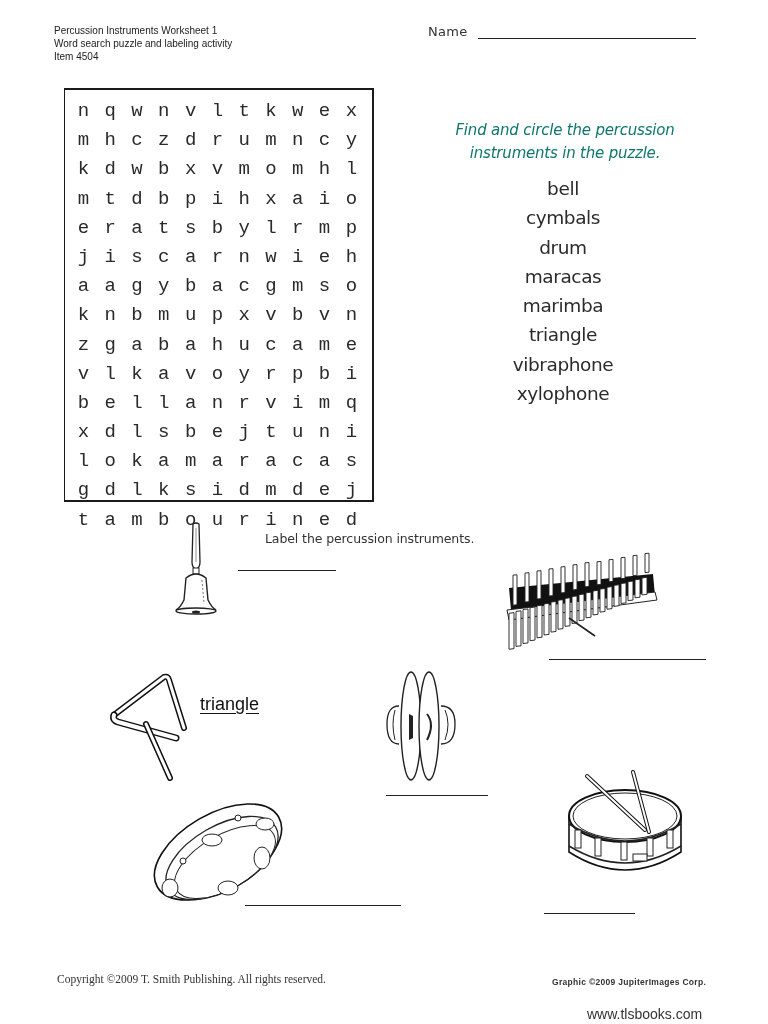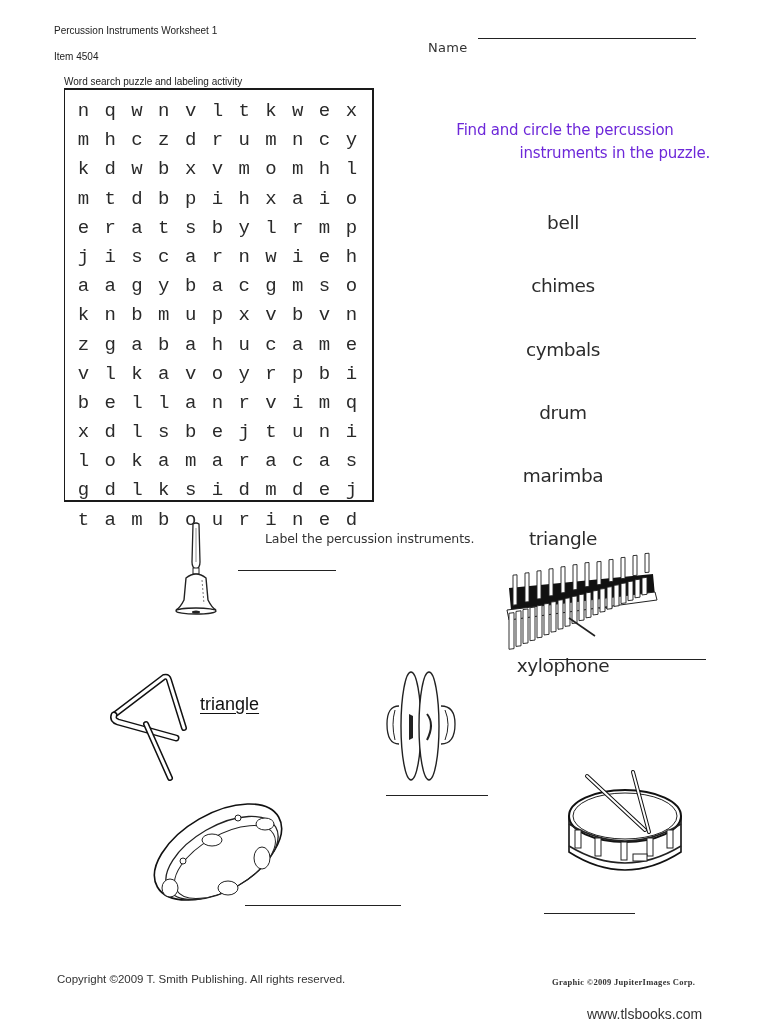--- a/index.html
+++ b/index.html
@@ -4,38 +4,38 @@
 <style>
   html, body { margin: 0; padding: 0; background: #ffffff; }
   body { width: 768px; height: 1024px; position: relative; overflow: hidden; color: #1a1a1a; }
   .abs { position: absolute; }
   .hdr { font-family: "Liberation Sans", sans-serif; font-size: 10px; line-height: 12px; color: #222; }
   .name-label { font-family: "DejaVu Sans", sans-serif; font-size: 13px; color: #333; letter-spacing: 0.3px; }
   .line { position: absolute; height: 0; border-top: 1.3px solid #222; }
   .grid-box { position: absolute; left: 64px; top: 88px; width: 310px; height: 414px; border: 2px solid #1a1a1a; border-left-width: 1.5px; border-top-width: 2px; box-sizing: border-box; }
   .grid { position: absolute; left: 70px; top: 97px; width: 295px; display: grid; grid-template-columns: repeat(11, 26.8px); grid-auto-rows: 29.2px; font-family: "Liberation Mono", "DejaVu Sans Mono", monospace; font-size: 19px; color: #2a2a2a; }
   .grid span { display: block; text-align: center; line-height: 29px; }
-  .instr { font-family: "DejaVu Sans", sans-serif; font-size: 15px; line-height: 23px; color: #6d28d9; text-align: center; letter-spacing: -0.2px; }
+  .instr { font-family: "DejaVu Sans", sans-serif; font-size: 15px; line-height: 23px; color: #0f766e; text-align: center; letter-spacing: -0.2px; font-style: italic; }
   .words { position: absolute; left: 470px; top: 174px; width: 186px; font-family: "DejaVu Sans", sans-serif; font-size: 18.5px; color: #2b2b2b; text-align: center; letter-spacing: -0.4px; }
-  .words div { height: 29.3px; line-height: 29.3px; margin-top: 34px; }
+  .words div { height: 29.3px; line-height: 29.3px; }
   .label-instr { font-family: "DejaVu Sans", sans-serif; font-size: 12.5px; color: #333; letter-spacing: -0.1px; text-align: center; }
   .answer { font-family: "Liberation Sans", sans-serif; font-size: 18px; color: #111; text-decoration: underline; text-underline-offset: 3px; }
-  .foot { font-family: Liberation Sans, sans-serif; font-size: 11.5px; color: #333; }
+  .foot { font-family: Liberation Serif, serif; font-size: 11.5px; color: #333; }
   .url { font-family: "Liberation Sans", sans-serif; font-size: 14px; color: #333; }
-  .credit { font-family: Liberation Serif, serif; font-size: 8.5px; font-weight: bold; color: #333; letter-spacing: 0.3px; }
+  .credit { font-family: Liberation Sans, sans-serif; font-size: 8.5px; font-weight: bold; color: #333; letter-spacing: 0.3px; }
   svg { position: absolute; overflow: visible; }
 </style>
 </head>
 <body>
 
 <div class="abs hdr" style="left:54px;top:25px;">Percussion Instruments Worksheet 1</div>
-<div class="abs hdr" style="left:64px;top:38px;margin-top:38px;">Word search puzzle and labeling activity</div>
+<div class="abs hdr" style="left:54px;top:38px;">Word search puzzle and labeling activity</div>
 <div class="abs hdr" style="left:54px;top:51px;">Item 4504</div>
 
-<div class="abs name-label" style="left:428px;top:40px;text-align:right;">Name</div>
+<div class="abs name-label" style="left:428px;top:24px;text-align:right;">Name</div>
 <div class="line" style="left:478px;top:38px;width:218px;"></div>
 
 <div class="grid-box"></div>
 <div class="grid" id="grid">
     <span>n</span>
     <span>q</span>
     <span>w</span>
     <span>n</span>
     <span>v</span>
     <span>l</span>
@@ -194,27 +194,27 @@
     <span>o</span>
     <span>u</span>
     <span>r</span>
     <span>i</span>
     <span>n</span>
     <span>e</span>
     <span>d</span>
   </div>
 
 <div class="abs instr" style="left:420px;top:119px;width:290px;">Find and circle the percussion</div>
-<div class="abs instr" style="left:420px;top:142px;width:290px;text-align:right;">instruments in the puzzle.</div>
+<div class="abs instr" style="left:420px;top:142px;width:290px;">instruments in the puzzle.</div>
 
 <div class="words">
   <div>bell</div>
-  <div>chimes</div>
   <div>cymbals</div>
   <div>drum</div>
+  <div>maracas</div>
   <div>marimba</div>
   <div>triangle</div>
   <div>vibraphone</div>
   <div>xylophone</div>
 </div>
 
 <div class="abs label-instr" style="left:265px;top:531px;">Label the percussion instruments.</div>
 
 <svg style="left:172px;top:522px;" width="48" height="95" viewBox="0 0 48 95">
   <path d="M21 2 Q24 0 27 2 L28 40 Q28 46 24 47 Q20 46 20 40 Z" fill="#fff" stroke="#222" stroke-width="1.3"></path>

